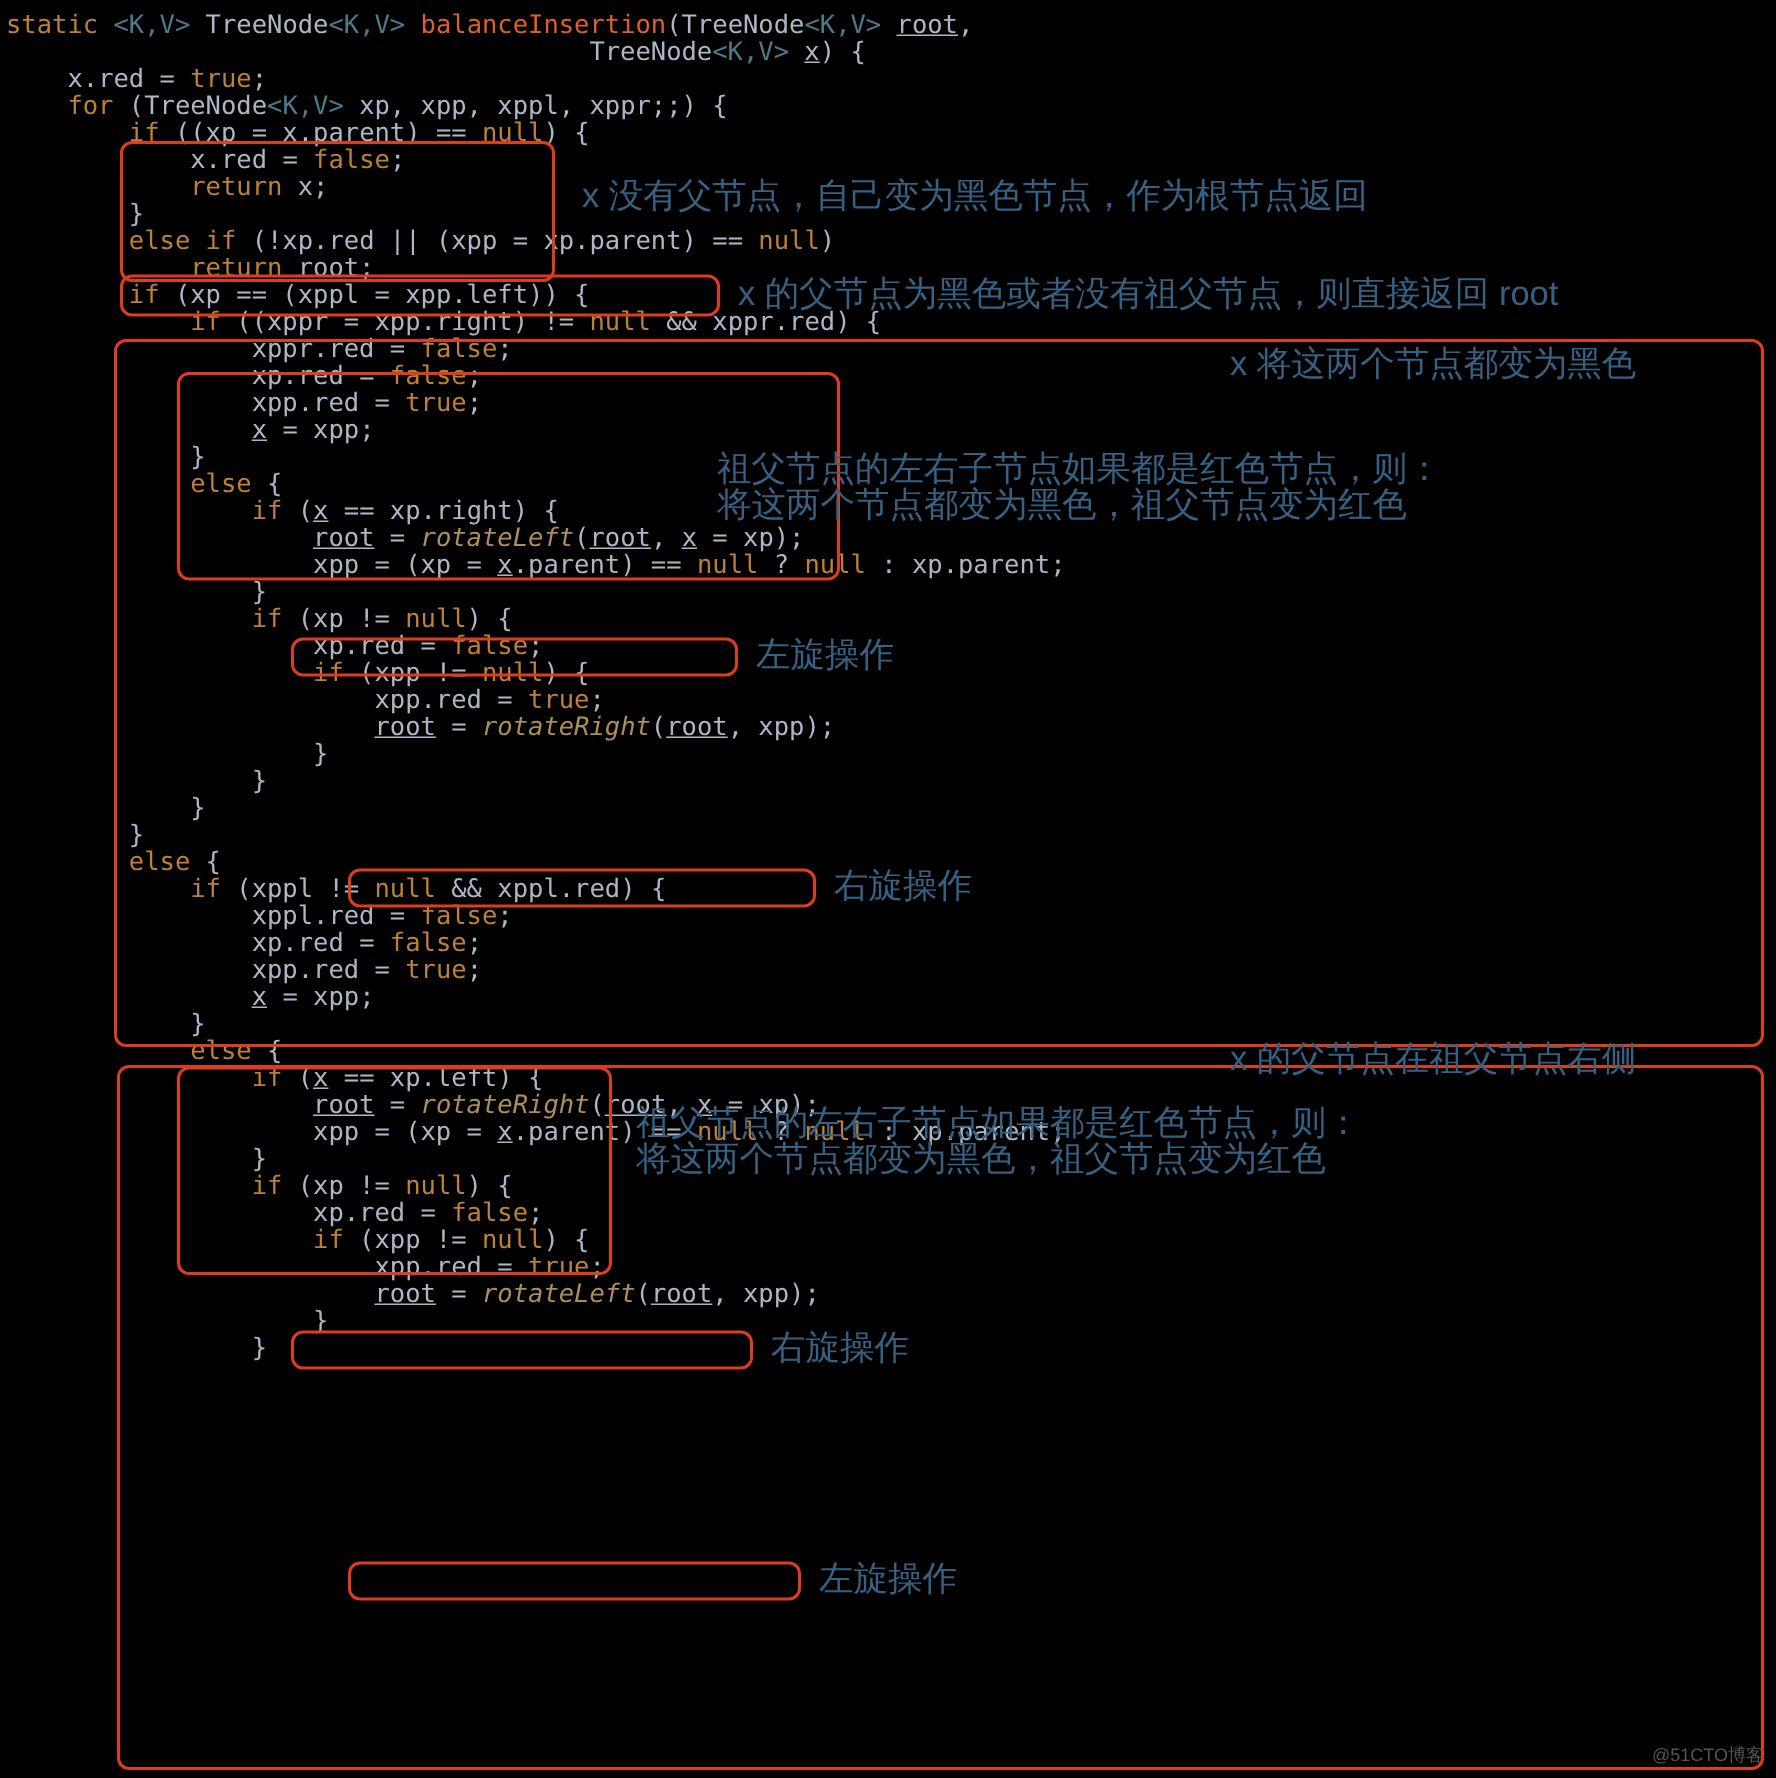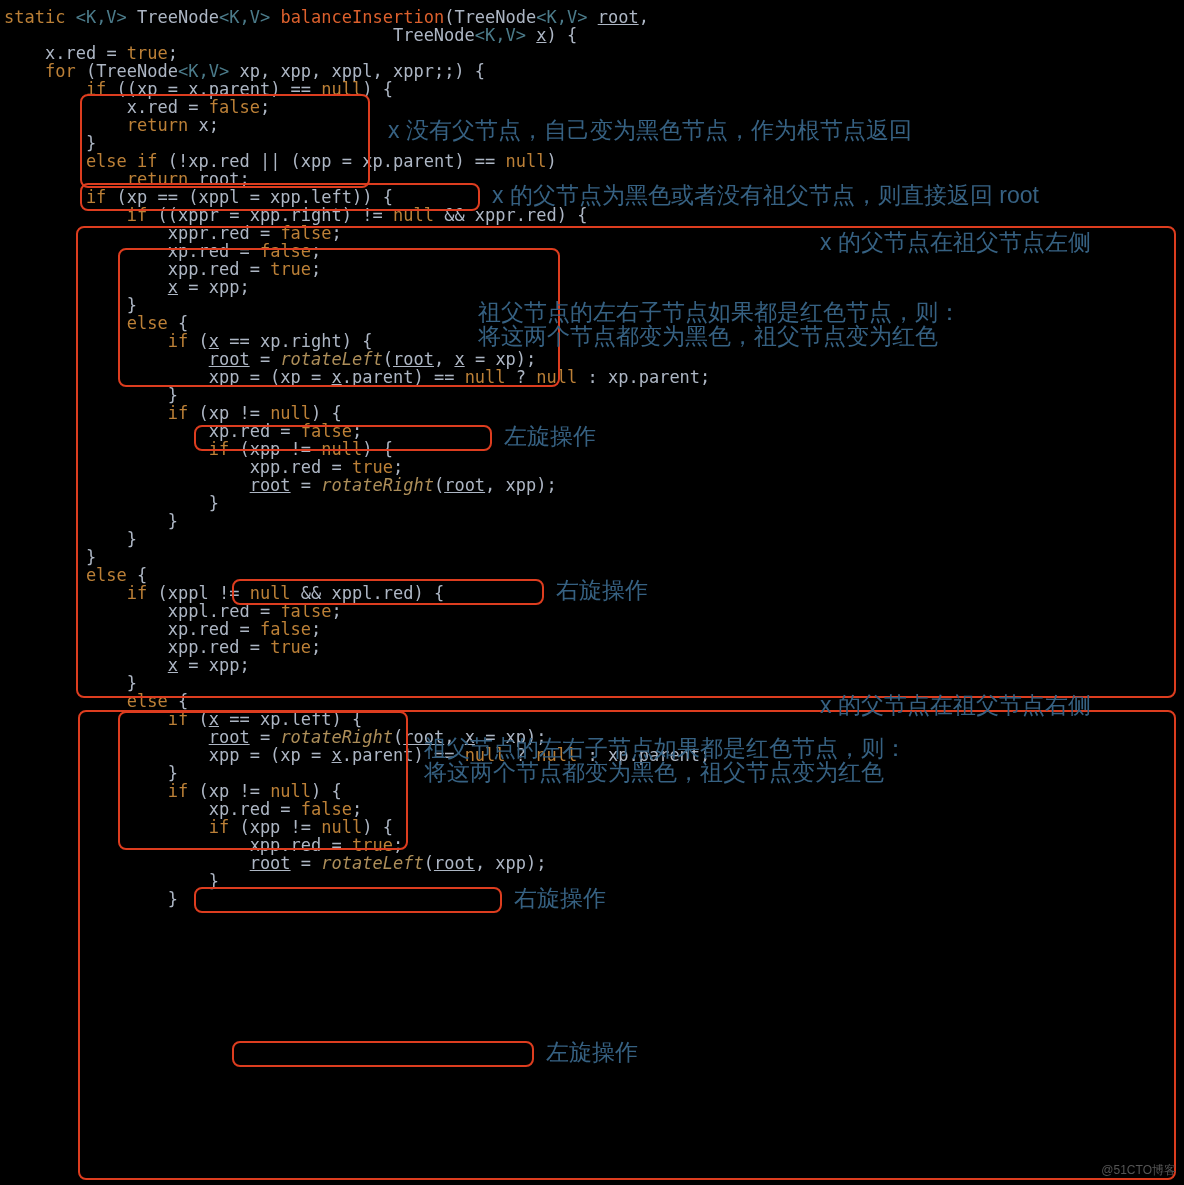--- a/index.html
+++ b/index.html
@@ -111,21 +111,21 @@
 <div class="box" style="left:118px; top:248px; width:438px; height:135px;"></div>
 <div class="box" style="left:194px; top:425px; width:294px; height:22px;"></div>
 <div class="box" style="left:232px; top:579px; width:308px; height:22px;"></div>
 <div class="box" style="left:78px; top:710px; width:1094px; height:466px;"></div>
 <div class="box" style="left:118px; top:711px; width:286px; height:135px;"></div>
 <div class="box" style="left:194px; top:887px; width:304px; height:22px;"></div>
 <div class="box" style="left:232px; top:1041px; width:298px; height:22px;"></div>
 
 <div class="note" style="left:388px; top:118px;">x 没有父节点，自己变为黑色节点，作为根节点返回</div>
 <div class="note" style="left:492px; top:183px;">x 的父节点为黑色或者没有祖父节点，则直接返回 root</div>
-<div class="note" style="left:820px; top:230px;">x 的父节点在祖父节点左侧</div>
+<div class="note" style="left:820px; top:230px;">x 将这两个节点都变为黑色</div>
 <div class="note" style="left:478px; top:300px; white-space:pre-line;">祖父节点的左右子节点如果都是红色节点，则：
 将这两个节点都变为黑色，祖父节点变为红色</div>
 <div class="note" style="left:504px; top:424px;">左旋操作</div>
 <div class="note" style="left:556px; top:578px;">右旋操作</div>
 <div class="note" style="left:820px; top:693px;">x 的父节点在祖父节点右侧</div>
 <div class="note" style="left:424px; top:736px; white-space:pre-line;">祖父节点的左右子节点如果都是红色节点，则：
 将这两个节点都变为黑色，祖父节点变为红色</div>
 <div class="note" style="left:514px; top:886px;">右旋操作</div>
 <div class="note" style="left:546px; top:1040px;">左旋操作</div>
 

